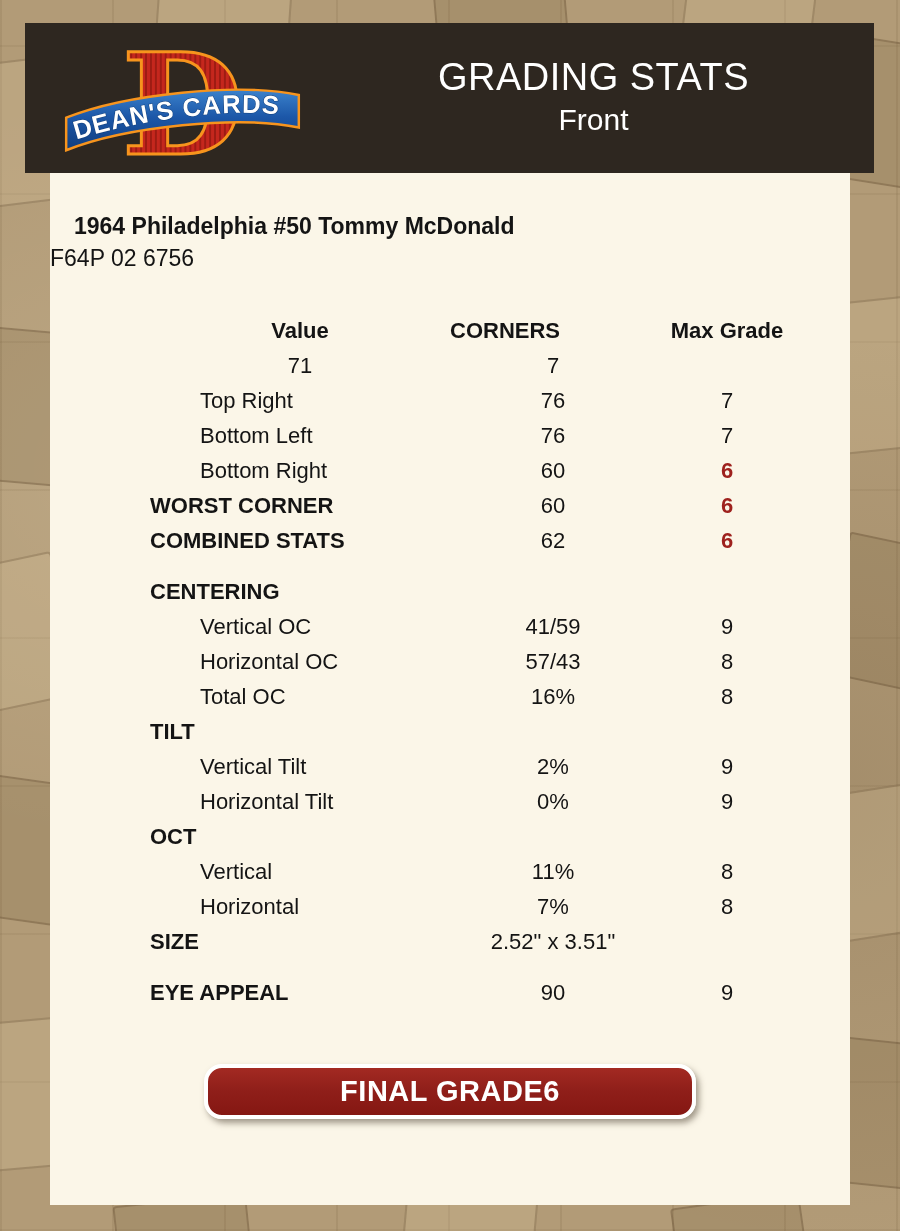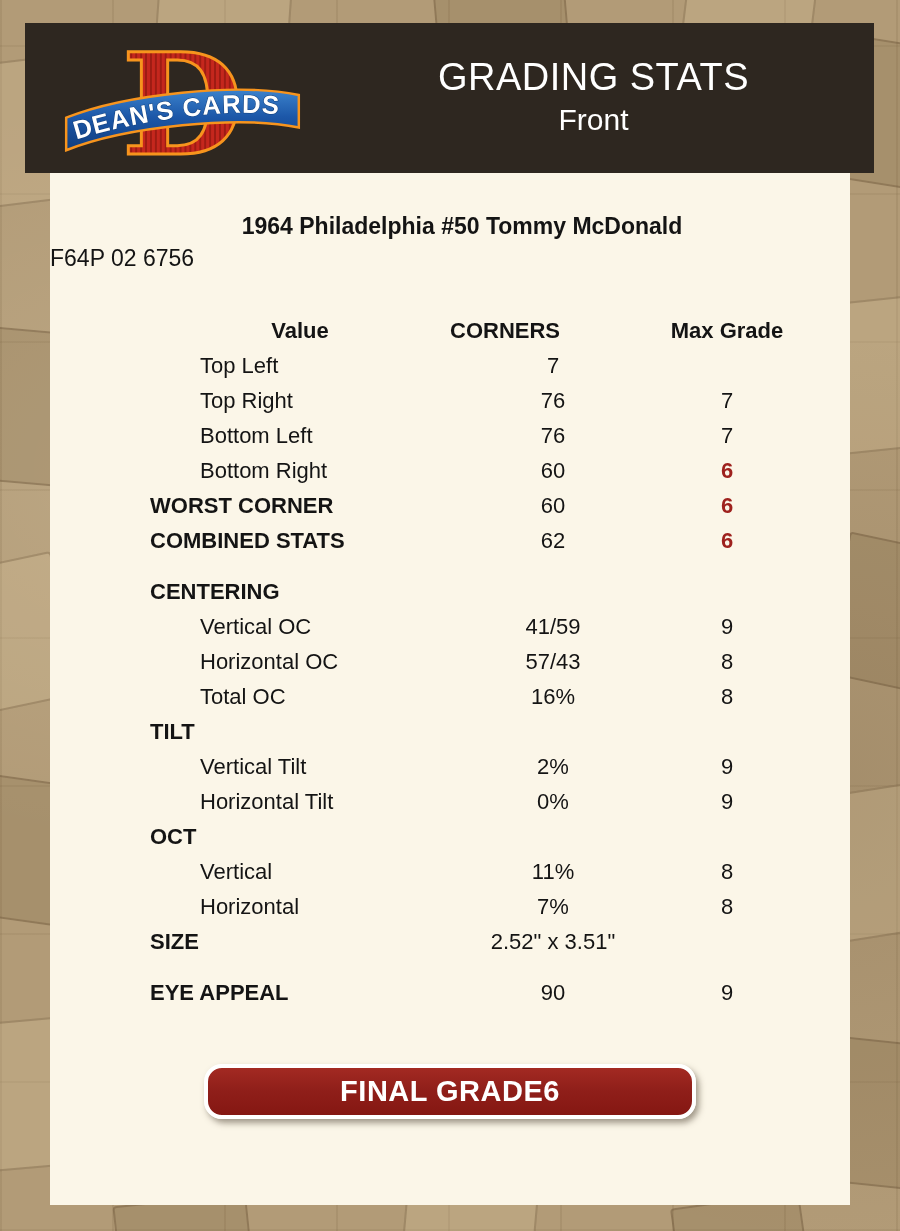--- a/index.html
+++ b/index.html
@@ -41,21 +41,21 @@
   .logo-svg{width:262px; height:138px; flex:0 0 auto; display:block;}
   .logo-d{font-family:"DejaVu Serif", serif; font-weight:bold;}
   .ribbon-text{font-family:"Liberation Sans", sans-serif; font-weight:bold;
                paint-order:stroke; stroke:#123f7a; stroke-width:1px;}
   .header-titles{flex:1 1 auto; text-align:center; color:#ffffff; padding-bottom:4px;}
   .header-title{font-size:38px; line-height:48px; letter-spacing:0.5px;}
   .header-subtitle{font-size:30px; line-height:38px;}
 
   .panel{position:absolute; left:50px; top:173px; width:800px; height:1032px;
          background:var(--cream); box-sizing:border-box; padding-top:38px;}
-  .card-title{text-align:center; font-size:23px; font-weight:bold; color:var(--ink); line-height:30px;padding-left:24px;}
+  .card-title{font-size:23px; font-weight:bold; color:var(--ink); line-height:30px;padding-left:24px;}
   .card-serial{text-align:left; font-size:23px; color:var(--ink); line-height:34px;}
 
   .grading-table{margin-top:38px; padding-left:100px;}
   .t-row{display:grid; grid-template-columns:300px 206px 142px; height:35px; line-height:35px;
          font-size:22px; color:var(--ink);}
   .t-row.gap{margin-top:16px;}
   .t-row .cell{white-space:nowrap;}
   .t-row .label{text-align:left;}
   .t-row .value,.t-row .max{text-align:center;}
   .t-row.header .cell, .t-row.section .label{font-weight:bold;}
@@ -124,21 +124,21 @@
     <div class="card-title">1964 Philadelphia #50 Tommy McDonald</div>
     <div class="card-serial">F64P 02 6756</div>
 
     <div class="grading-table" id="grading-rows">
         <div class="t-row header">
           <span class="cell value">Value</span>
           <span class="cell label">CORNERS</span>
           <span class="cell max">Max Grade</span>
         </div>
         <div class="t-row item">
-          <span class="cell label">Top Left</span>
+          <span class="cell value">71</span>
           <span class="cell max">7</span>
         </div>
         <div class="t-row item">
           <span class="cell label">Top Right</span>
           <span class="cell value">76</span>
           <span class="cell max">7</span>
         </div>
         <div class="t-row item">
           <span class="cell label">Bottom Left</span>
           <span class="cell value">76</span>

